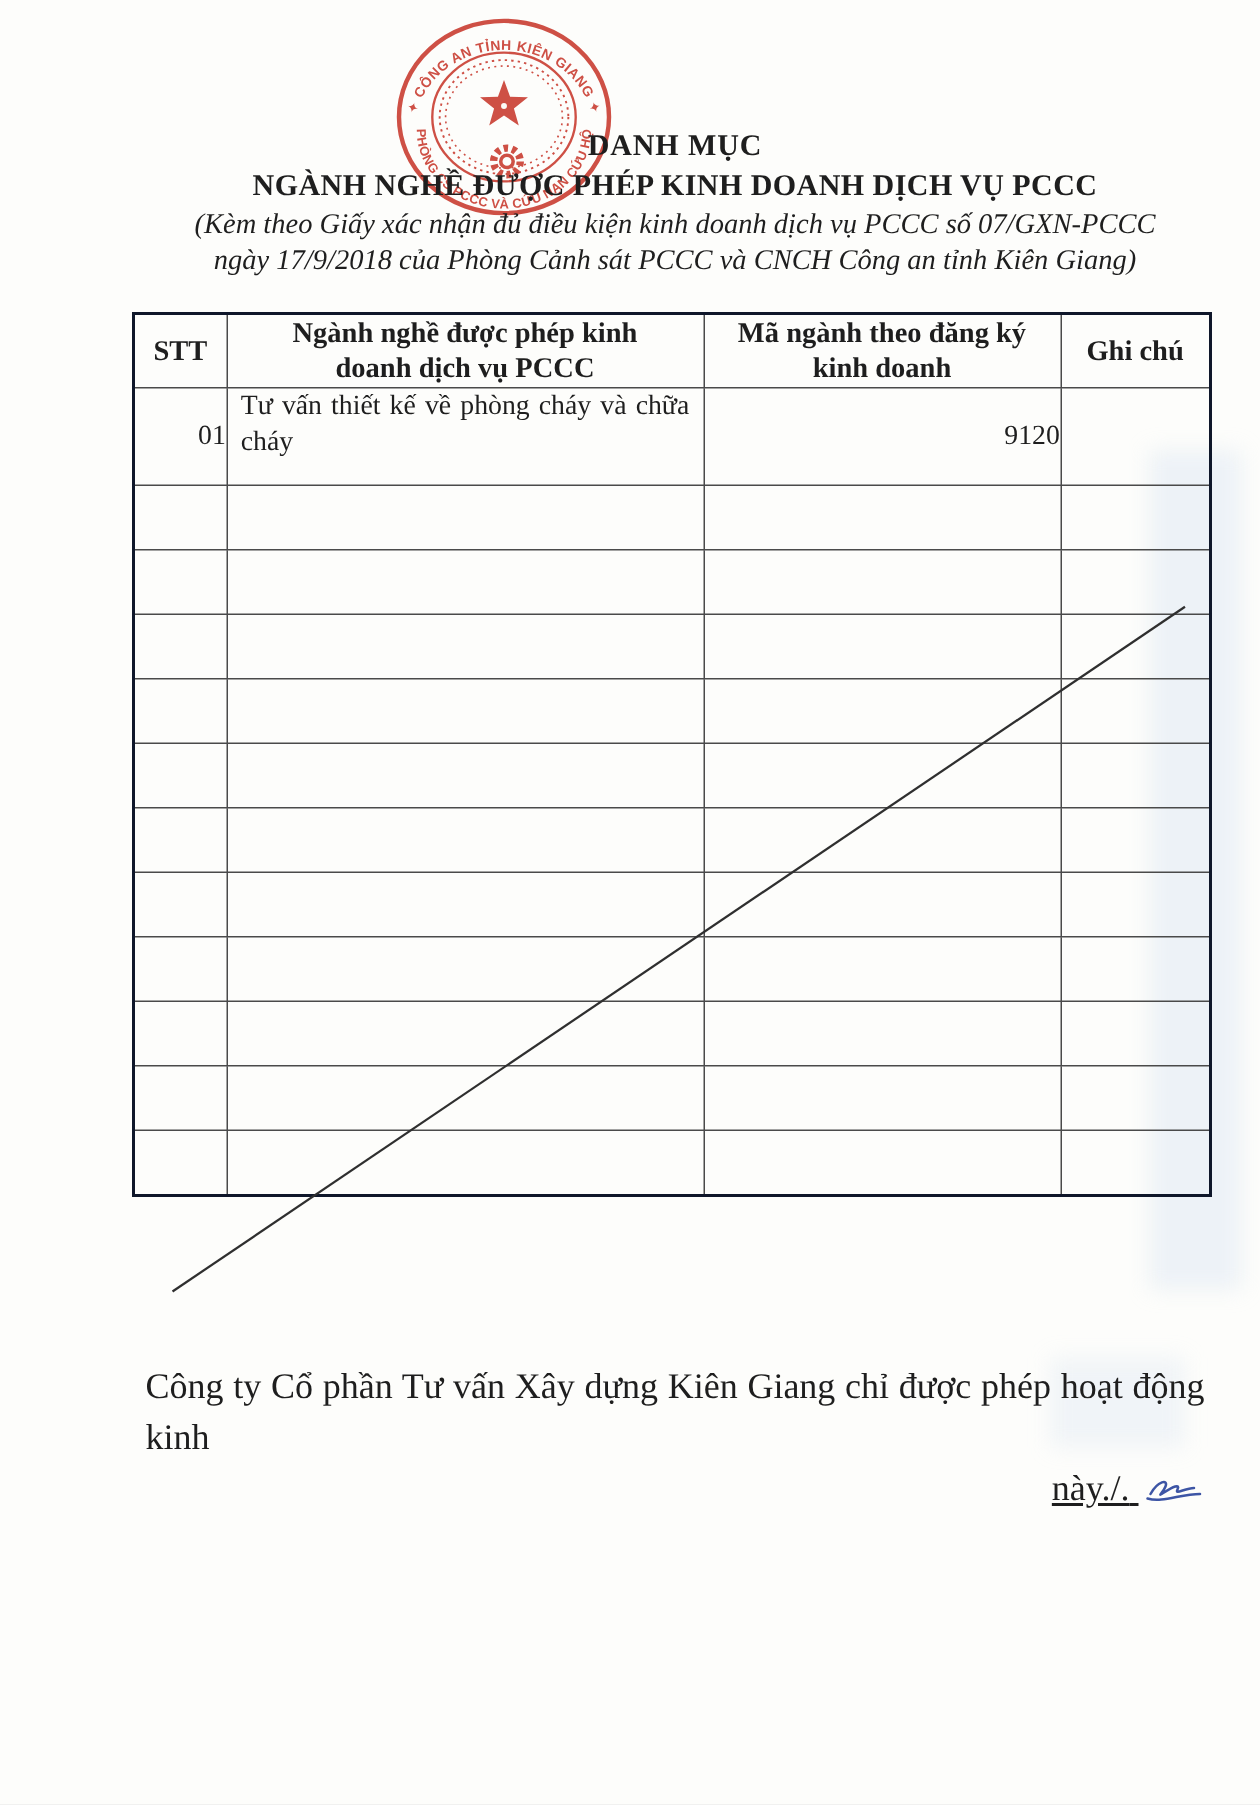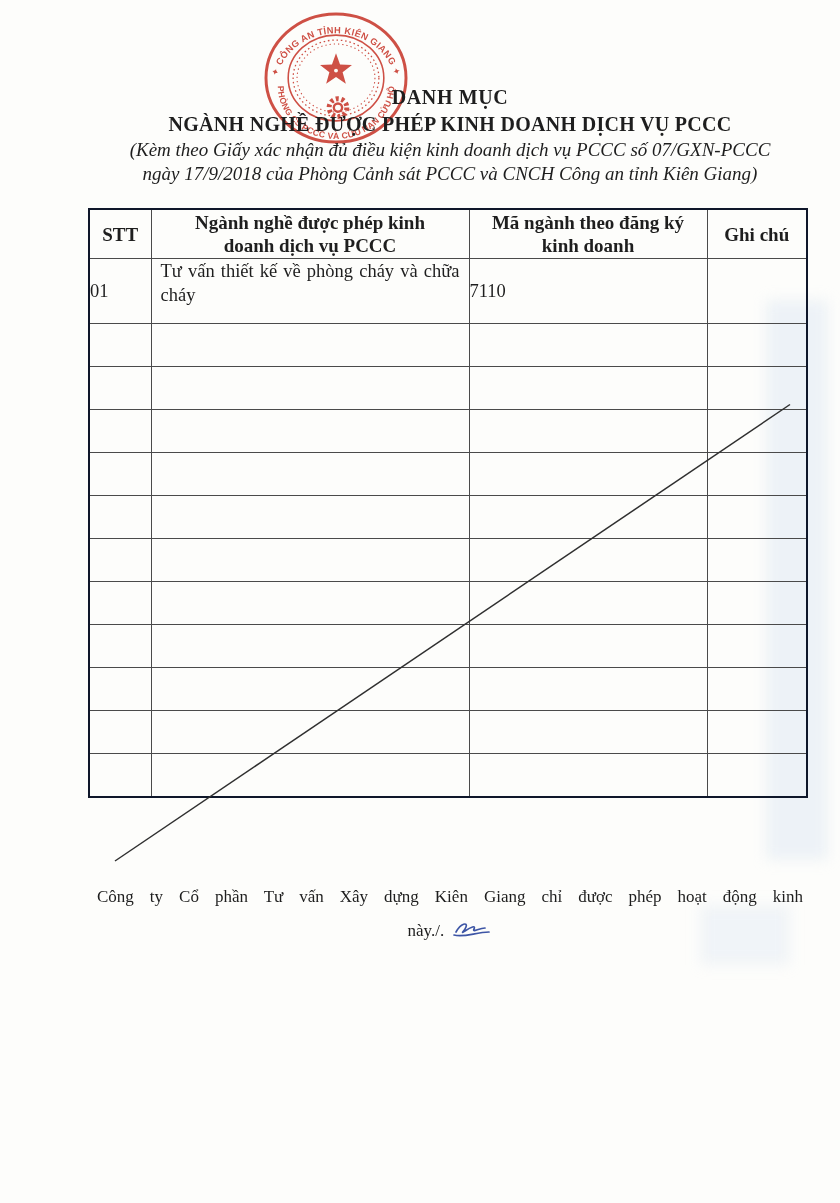--- a/index.html
+++ b/index.html
@@ -49,37 +49,37 @@
   .doc-table th,.doc-table td{
     border:1.4px solid var(--line);
     padding:0;vertical-align:middle;
     overflow:hidden;
   }
   .doc-table{border:2px solid #0f172a;}
   thead th{font-weight:bold;text-align:center;line-height:23px;font-size:19px;height:48px;}
   .hwrap1{display:inline-block;max-width:272px;}
   .hwrap2{display:inline-block;max-width:220px;}
   tr.data-row{height:49px;}
-  td.cell-stt,td.cell-code,td.cell-note{text-align:left;}
+  td.cell-stt,td.cell-code,td.cell-note{text-align:right;}
   td.cell-name{
     text-align:justify;padding:1px 9px 16px 9px;line-height:23.5px;font-family:Liberation Serif, serif;
   }
   tr.empty-row{height:43px;}
   tr.empty-row td{background:transparent;}
 
   
   .strike{position:absolute;left:0;top:0;width:840px;height:1203px;pointer-events:none;}
 
   
   .footer{
-    position:absolute;left:97px;top:880px;width:706px;
-    font-size:17px;line-height:34px;
+    position:absolute;left:97px;top:908px;width:706px;
+    font-size:24px;line-height:34px;
   }
   .jline{text-align:justify;text-align-last:justify;}
-  .lastline{text-align:center;white-space:nowrap;}
+  .lastline{text-align:right;white-space:nowrap;text-decoration:underline;}
   .sig{display:inline-block;vertical-align:-5px;margin-left:4px;}
 </style>
 </head>
 <body>
 
 <div class="paper">
 
   <div class="tint tint-right"></div>
   <div class="tint tint-footer"></div>
 
@@ -130,21 +130,21 @@
         <th><span>STT</span></th>
         <th><span class="hwrap1">Ngành nghề được phép kinh doanh dịch vụ PCCC</span></th>
         <th><span class="hwrap2">Mã ngành theo đăng ký kinh doanh</span></th>
         <th><span>Ghi chú</span></th>
       </tr>
     </thead>
     <tbody>
       <tr class="data-row">
         <td class="cell-stt">01</td>
         <td class="cell-name">Tư vấn thiết kế về phòng cháy và chữa cháy</td>
-        <td class="cell-code">7110</td>
+        <td class="cell-code">9120</td>
         <td class="cell-note"></td>
       </tr>
 
     <tr class="empty-row">
       <td class="cell-stt"></td>
       <td class="cell-name"></td>
       <td class="cell-code"></td>
       <td class="cell-note"></td>
     </tr>
 

